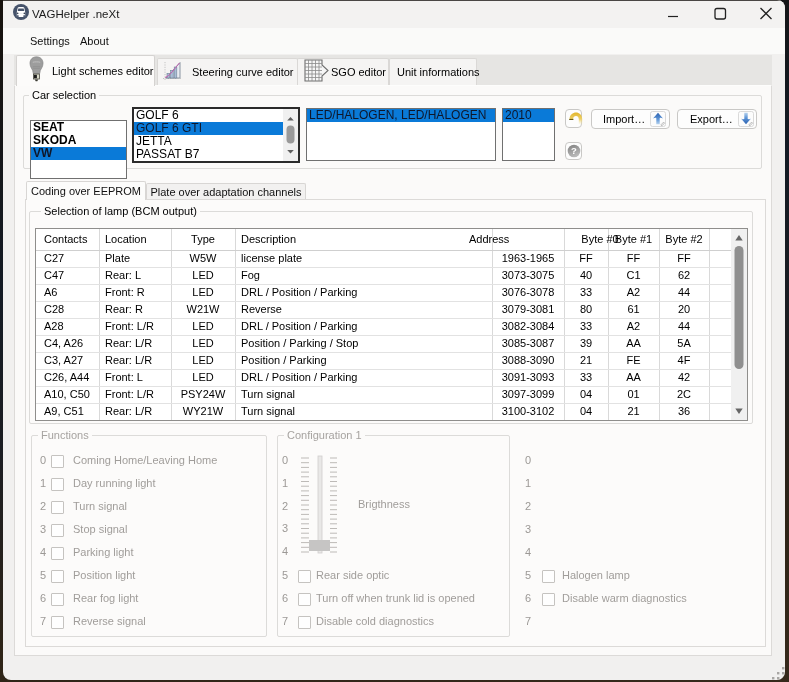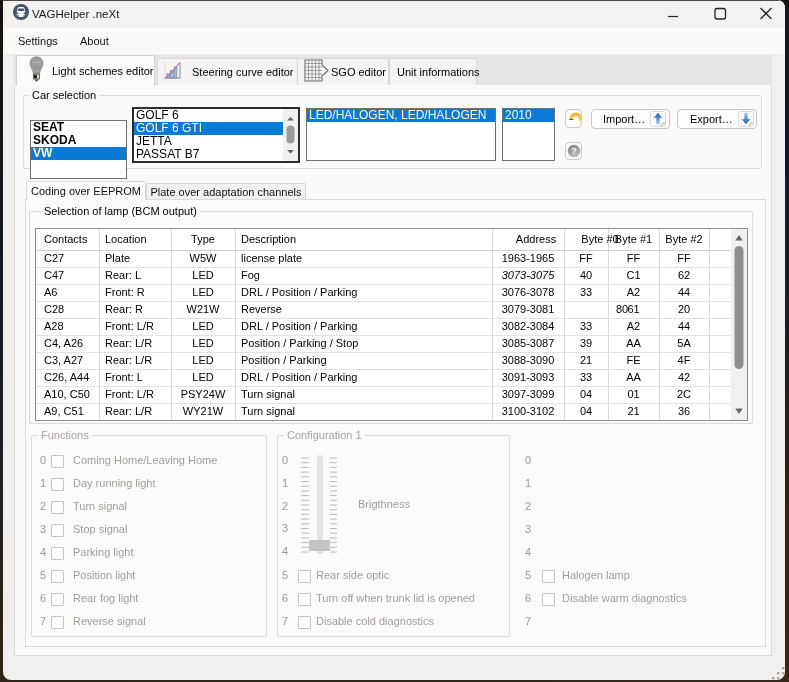--- a/index.html
+++ b/index.html
@@ -22,21 +22,21 @@
 .menubar { position:absolute; left:0; top:28px; width:100%; height:26px; background:#fafaf9; }
 .menuitem { position:absolute; top:35px; font-size:11px; color:#111; }
 .tabband { position:absolute; left:11px; top:55px; width:758px; height:31px; background:#e6e5e3; }
 .tab { position:absolute; top:58px; height:27px; background:#f5f4f3; border:1px solid #dad8d6; border-bottom:none; border-radius:2px 2px 0 0; }
 .tabsel { top:55px !important; height:31px !important; background:#fcfbfa; border:1px solid #d5d3d1; border-bottom:none; z-index:2; }
 .tabpage { position:absolute; left:11px; top:85px; width:758px; height:571px; background:#fbfaf9; border:1px solid #dcdad8; border-top:1px solid #fdfdfc; }
 .group { position:absolute; border:1px solid #dcdbd9; border-radius:2px; }
 .grouplabel { position:absolute; top:-7px; background:inherit; font-size:11px; padding:0 3px; white-space:nowrap; }
 .listbox { position:absolute; background:#fff; border:1px solid #707070; font-size:12px; color:#000; overflow:hidden; }
 .li { height:13px; line-height:13px; padding-left:2px; white-space:nowrap; }
-.lisel { background:#0a7ad8; color:#fef9c3; }
+.lisel { background:#0a7ad8; color:#0f172a; }
 .btn { position:absolute; background:#fdfdfd; border:1px solid #c9c8c6; border-radius:4px; font-size:11px; color:#000; }
 .innertab { position:absolute; height:16px; background:#f2f1f0; border:1px solid #d8d6d4; border-bottom:none; border-radius:2px 2px 0 0; font-size:11px; color:#111; line-height:16px; text-align:center; white-space:nowrap; }
 .innertabsel { background:#fcfcfb; z-index:2; height:19px !important; line-height:19px !important; }
 .innerpage { position:absolute; left:22px; top:199px; width:741px; height:448px; background:#fcfbfa; border:1px solid #dcdad8; }
 .tbl { position:absolute; left:5px; top:16px; width:713px; height:193px; background:#fff; border:1px solid #8f8e8c; }
 .hdrtext { position:absolute; top:0; height:21px; line-height:21px; font-size:11px; color:#000; }
 .cell { position:absolute; height:17px; line-height:17px; font-size:11px; color:#000; white-space:nowrap; }
 .vline { position:absolute; width:1px; background:#d9d9d9; }
 .rowline { position:absolute; left:0; width:695px; height:1px; background:#e2e2e2; }
 .num { position:absolute; font-size:11px; color:#9c9996; }
@@ -64,21 +64,21 @@
       <line x1="5" y1="16.5" x2="15" y2="16.5" stroke="#222" stroke-width="1.2"></line>
     </svg>
   <svg class="winbtn" style="left:707px;width:20px;" viewBox="0 0 20 28">
       <rect x="5" y="8.5" width="10.5" height="10.5" rx="2" fill="none" stroke="#222" stroke-width="1.3"></rect>
     </svg>
   <svg class="winbtn" style="left:752px;width:22px;" viewBox="0 0 22 28">
       <path d="M5.5 8 L16.5 19 M16.5 8 L5.5 19" stroke="#222" stroke-width="1.3"></path>
     </svg>
 
   <div class="menubar"></div>
-  <div class="menuitem" style="left:15px;">Settings</div>
+  <div class="menuitem" style="left:27px;">Settings</div>
   <div class="menuitem" style="left:77px;">About</div>
 
   <div class="tabband"></div>
   <div class="tabpage"></div>
   <div class="tab" style="left:154px;width:141px;"></div>
   <div class="tab" style="left:294px;width:92px;"></div>
   <div class="tab" style="left:386px;width:88px;"></div>
   <div class="tab tabsel" style="left:13px;width:139px;"></div>
   <div class="abs" style="left:49px;top:65px;font-size:11px;z-index:4;">Light schemes editor</div>
   <div class="abs" style="left:189px;top:66px;font-size:11px;z-index:4;">Steering curve editor</div>
@@ -207,57 +207,57 @@
       <div class="vline" style="left:456px;top:0;height:191px;"></div>
       <div class="vline" style="left:528px;top:0;height:191px;"></div>
       <div class="vline" style="left:572px;top:0;height:191px;"></div>
       <div class="vline" style="left:623px;top:0;height:191px;"></div>
       <div class="vline" style="left:673px;top:0;height:191px;"></div>
       <div class="rowline" style="top:21px;background:#cfcfcf;"></div>
       <div class="hdrtext" style="left:8px;">Contacts</div>
       <div class="hdrtext" style="left:69px;">Location</div>
       <div class="hdrtext" style="left:135px;width:64px;text-align:center;">Type</div>
       <div class="hdrtext" style="left:205px;">Description</div>
-      <div class="hdrtext" style="left:464px;width:72px;text-align:center;">Address</div>
+      <div class="hdrtext" style="left:433px;width:72px;">Address</div>
       <div class="hdrtext" style="left:528px;width:44px;text-align:center;margin-left:14px;">Byte #0</div>
       <div class="hdrtext" style="left:572px;width:51px;text-align:center;">Byte #1</div>
       <div class="hdrtext" style="left:623px;width:50px;text-align:center;">Byte #2</div>
       <div class="cell" style="left:8px;top:21px;">C27</div>
       <div class="cell" style="left:69px;top:21px;">Plate</div>
       <div class="cell" style="left:135px;top:21px;width:64px;text-align:center;">W5W</div>
       <div class="cell" style="left:205px;top:21px;">license plate</div>
       <div class="cell" style="left:456px;top:21px;width:72px;text-align:center;">1963-1965</div>
       <div class="cell" style="left:528px;top:21px;width:44px;text-align:center;">FF</div>
       <div class="cell" style="left:572px;top:21px;width:51px;text-align:center;">FF</div>
       <div class="cell" style="left:623px;top:21px;width:50px;text-align:center;">FF</div>
       <div class="rowline" style="top:38px;"></div>
       <div class="cell" style="left:8px;top:38px;">C47</div>
       <div class="cell" style="left:69px;top:38px;">Rear: L</div>
       <div class="cell" style="left:135px;top:38px;width:64px;text-align:center;">LED</div>
       <div class="cell" style="left:205px;top:38px;">Fog</div>
-      <div class="cell" style="left:456px;top:38px;width:72px;text-align:center;font-style:italic;">3073-3075</div>
+      <div class="cell" style="left:456px;top:38px;width:72px;text-align:center;">3073-3075</div>
       <div class="cell" style="left:528px;top:38px;width:44px;text-align:center;">40</div>
       <div class="cell" style="left:572px;top:38px;width:51px;text-align:center;">C1</div>
       <div class="cell" style="left:623px;top:38px;width:50px;text-align:center;">62</div>
       <div class="rowline" style="top:55px;"></div>
       <div class="cell" style="left:8px;top:55px;">A6</div>
       <div class="cell" style="left:69px;top:55px;">Front: R</div>
       <div class="cell" style="left:135px;top:55px;width:64px;text-align:center;">LED</div>
       <div class="cell" style="left:205px;top:55px;">DRL / Position / Parking</div>
       <div class="cell" style="left:456px;top:55px;width:72px;text-align:center;">3076-3078</div>
       <div class="cell" style="left:528px;top:55px;width:44px;text-align:center;">33</div>
       <div class="cell" style="left:572px;top:55px;width:51px;text-align:center;">A2</div>
       <div class="cell" style="left:623px;top:55px;width:50px;text-align:center;">44</div>
       <div class="rowline" style="top:72px;"></div>
       <div class="cell" style="left:8px;top:72px;">C28</div>
       <div class="cell" style="left:69px;top:72px;">Rear: R</div>
       <div class="cell" style="left:135px;top:72px;width:64px;text-align:center;">W21W</div>
       <div class="cell" style="left:205px;top:72px;">Reverse</div>
       <div class="cell" style="left:456px;top:72px;width:72px;text-align:center;">3079-3081</div>
-      <div class="cell" style="left:528px;top:72px;width:44px;text-align:center;margin-left:36px;">80</div>
+      <div class="cell" style="left:528px;top:72px;width:44px;text-align:center;">80</div>
       <div class="cell" style="left:572px;top:72px;width:51px;text-align:center;">61</div>
       <div class="cell" style="left:623px;top:72px;width:50px;text-align:center;">20</div>
       <div class="rowline" style="top:89px;"></div>
       <div class="cell" style="left:8px;top:89px;">A28</div>
       <div class="cell" style="left:69px;top:89px;">Front: L/R</div>
       <div class="cell" style="left:135px;top:89px;width:64px;text-align:center;">LED</div>
       <div class="cell" style="left:205px;top:89px;">DRL / Position / Parking</div>
       <div class="cell" style="left:456px;top:89px;width:72px;text-align:center;">3082-3084</div>
       <div class="cell" style="left:528px;top:89px;width:44px;text-align:center;">33</div>
       <div class="cell" style="left:572px;top:89px;width:51px;text-align:center;">A2</div>

